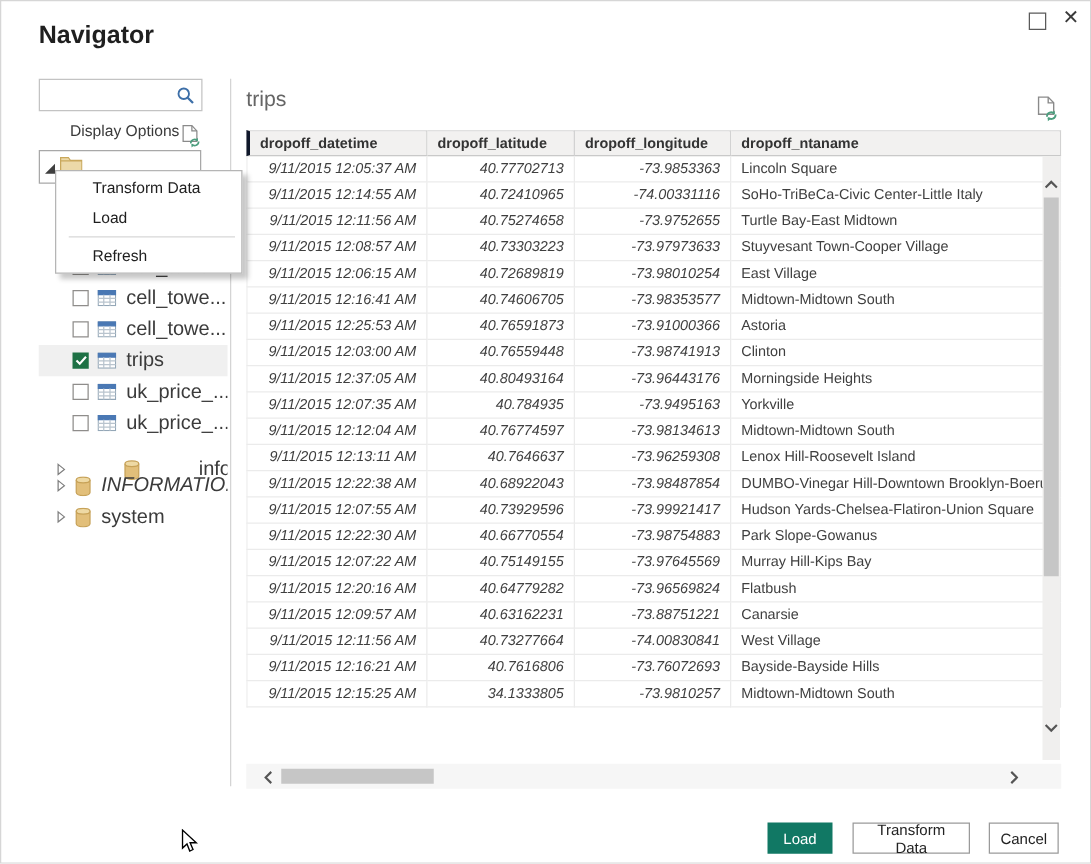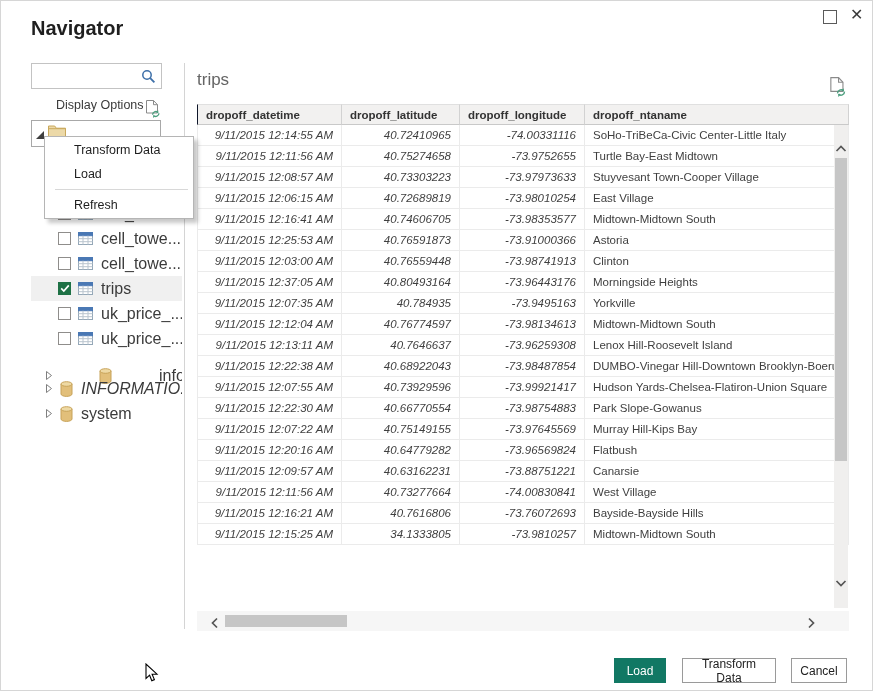--- a/index.html
+++ b/index.html
@@ -44,21 +44,21 @@
 
   
   .preview-title{position:absolute;left:196px;top:69px;font-size:17px;color:#656565;}
   .table-wrap{position:absolute;left:196px;top:103px;width:652px;height:504px;overflow:hidden;}
   table.preview{border-collapse:separate;border-spacing:0;table-layout:fixed;width:652px;}
   table.preview th{
     height:19px;box-sizing:content-box;background:#f2f1f0;font-size:11.5px;font-weight:bold;color:#333;
     text-align:left;padding:0 8px;border-top:1px solid #e0e0e0;border-bottom:1px solid #c9c9c9;
     border-right:1px solid #d2d2d2;white-space:nowrap;overflow:hidden;
   }
-  table.preview th:first-child{border-left:1px solid #0f172a;}
+  table.preview th:first-child{border-left:3px solid #0f172a;}
   table.preview td{
     height:20px;box-sizing:content-box;font-size:11.5px;color:#3f3f3f;padding:0 8px;
     border-bottom:1px solid #ebebeb;border-right:1px solid #ebebeb;white-space:nowrap;overflow:hidden;
   }
   table.preview td:first-child{border-left:1px solid #ebebeb;}
   td.num{text-align:right;font-style:italic;}
   td.name{text-align:left;}
 
   
   .vscroll{position:absolute;left:833px;top:124px;width:14px;height:483px;background:#f0efee;z-index:5;}
@@ -292,20 +292,26 @@
       <thead id="ptable-head">
           <tr>
             <th>dropoff_datetime</th>
             <th>dropoff_latitude</th>
             <th>dropoff_longitude</th>
             <th>dropoff_ntaname</th>
           </tr>
         </thead>
       <tbody id="ptable-body">
           <tr>
+            <td class="num">9/11/2015 12:05:37 AM</td>
+            <td class="num">40.77702713</td>
+            <td class="num">-73.9853363</td>
+            <td class="name">Lincoln Square</td>
+          </tr>
+          <tr>
             <td class="num">9/11/2015 12:14:55 AM</td>
             <td class="num">40.72410965</td>
             <td class="num">-74.00331116</td>
             <td class="name">SoHo-TriBeCa-Civic Center-Little Italy</td>
           </tr>
           <tr>
             <td class="num">9/11/2015 12:11:56 AM</td>
             <td class="num">40.75274658</td>
             <td class="num">-73.9752655</td>
             <td class="name">Turtle Bay-East Midtown</td>

